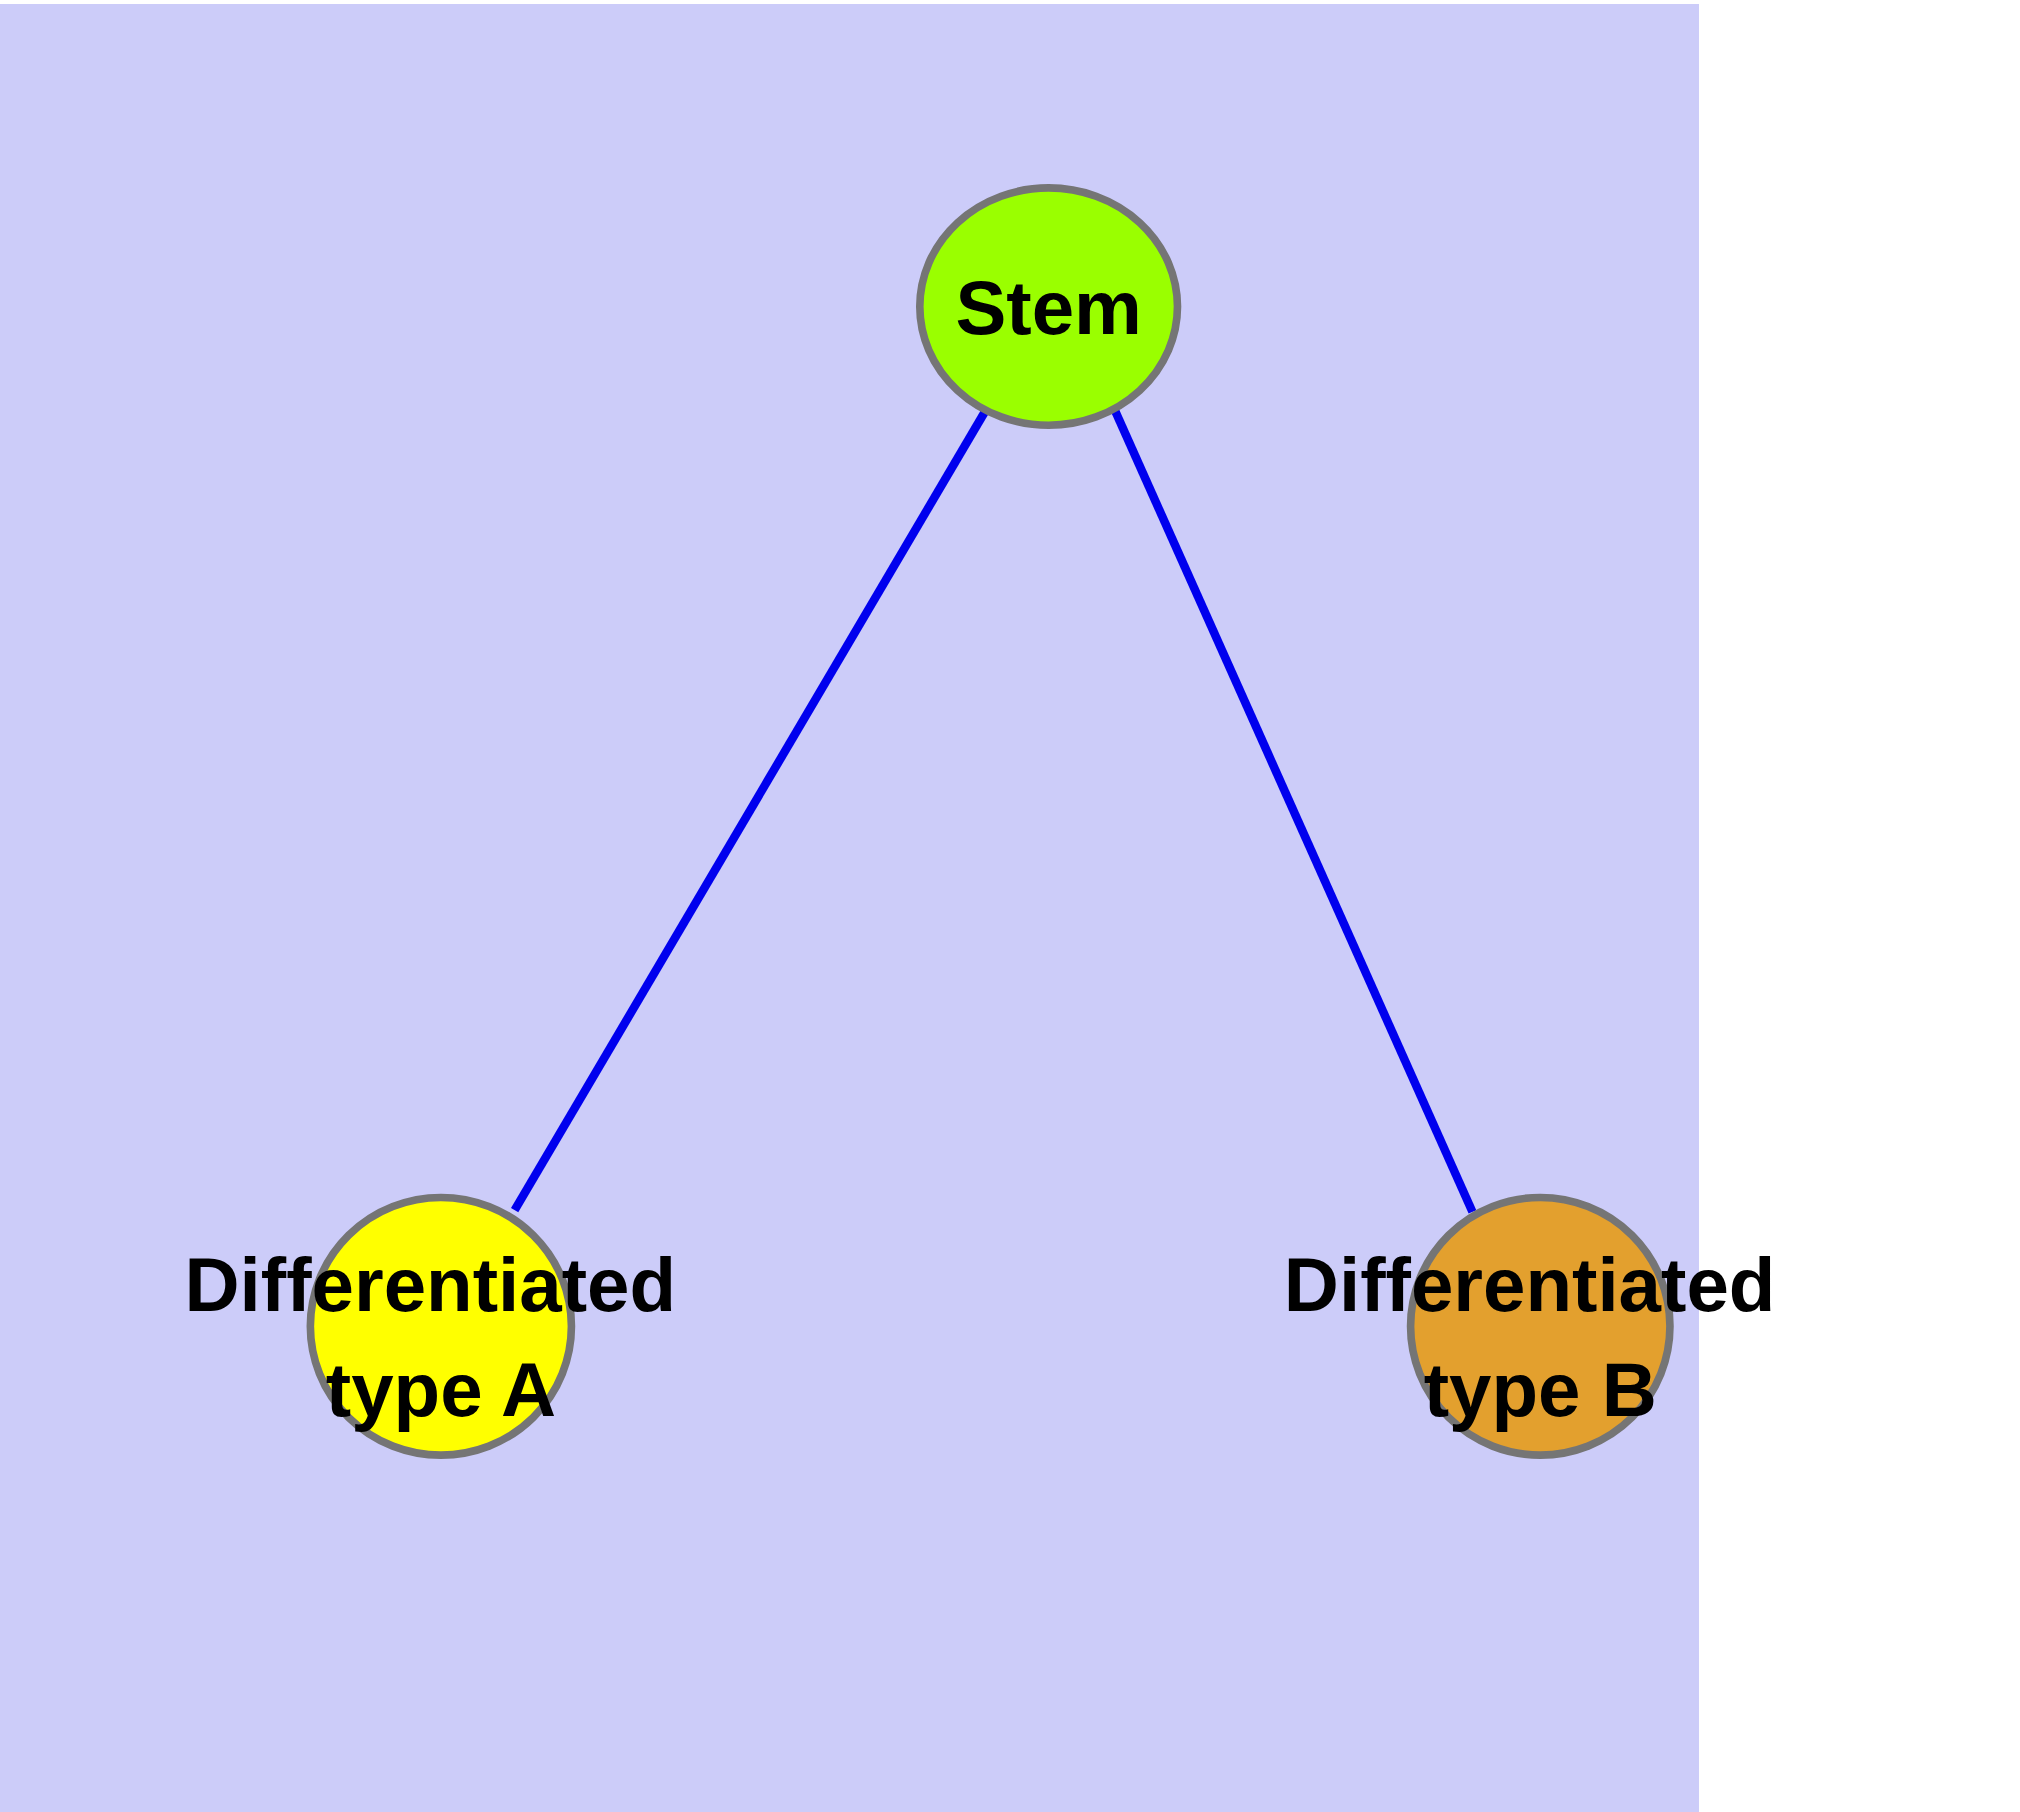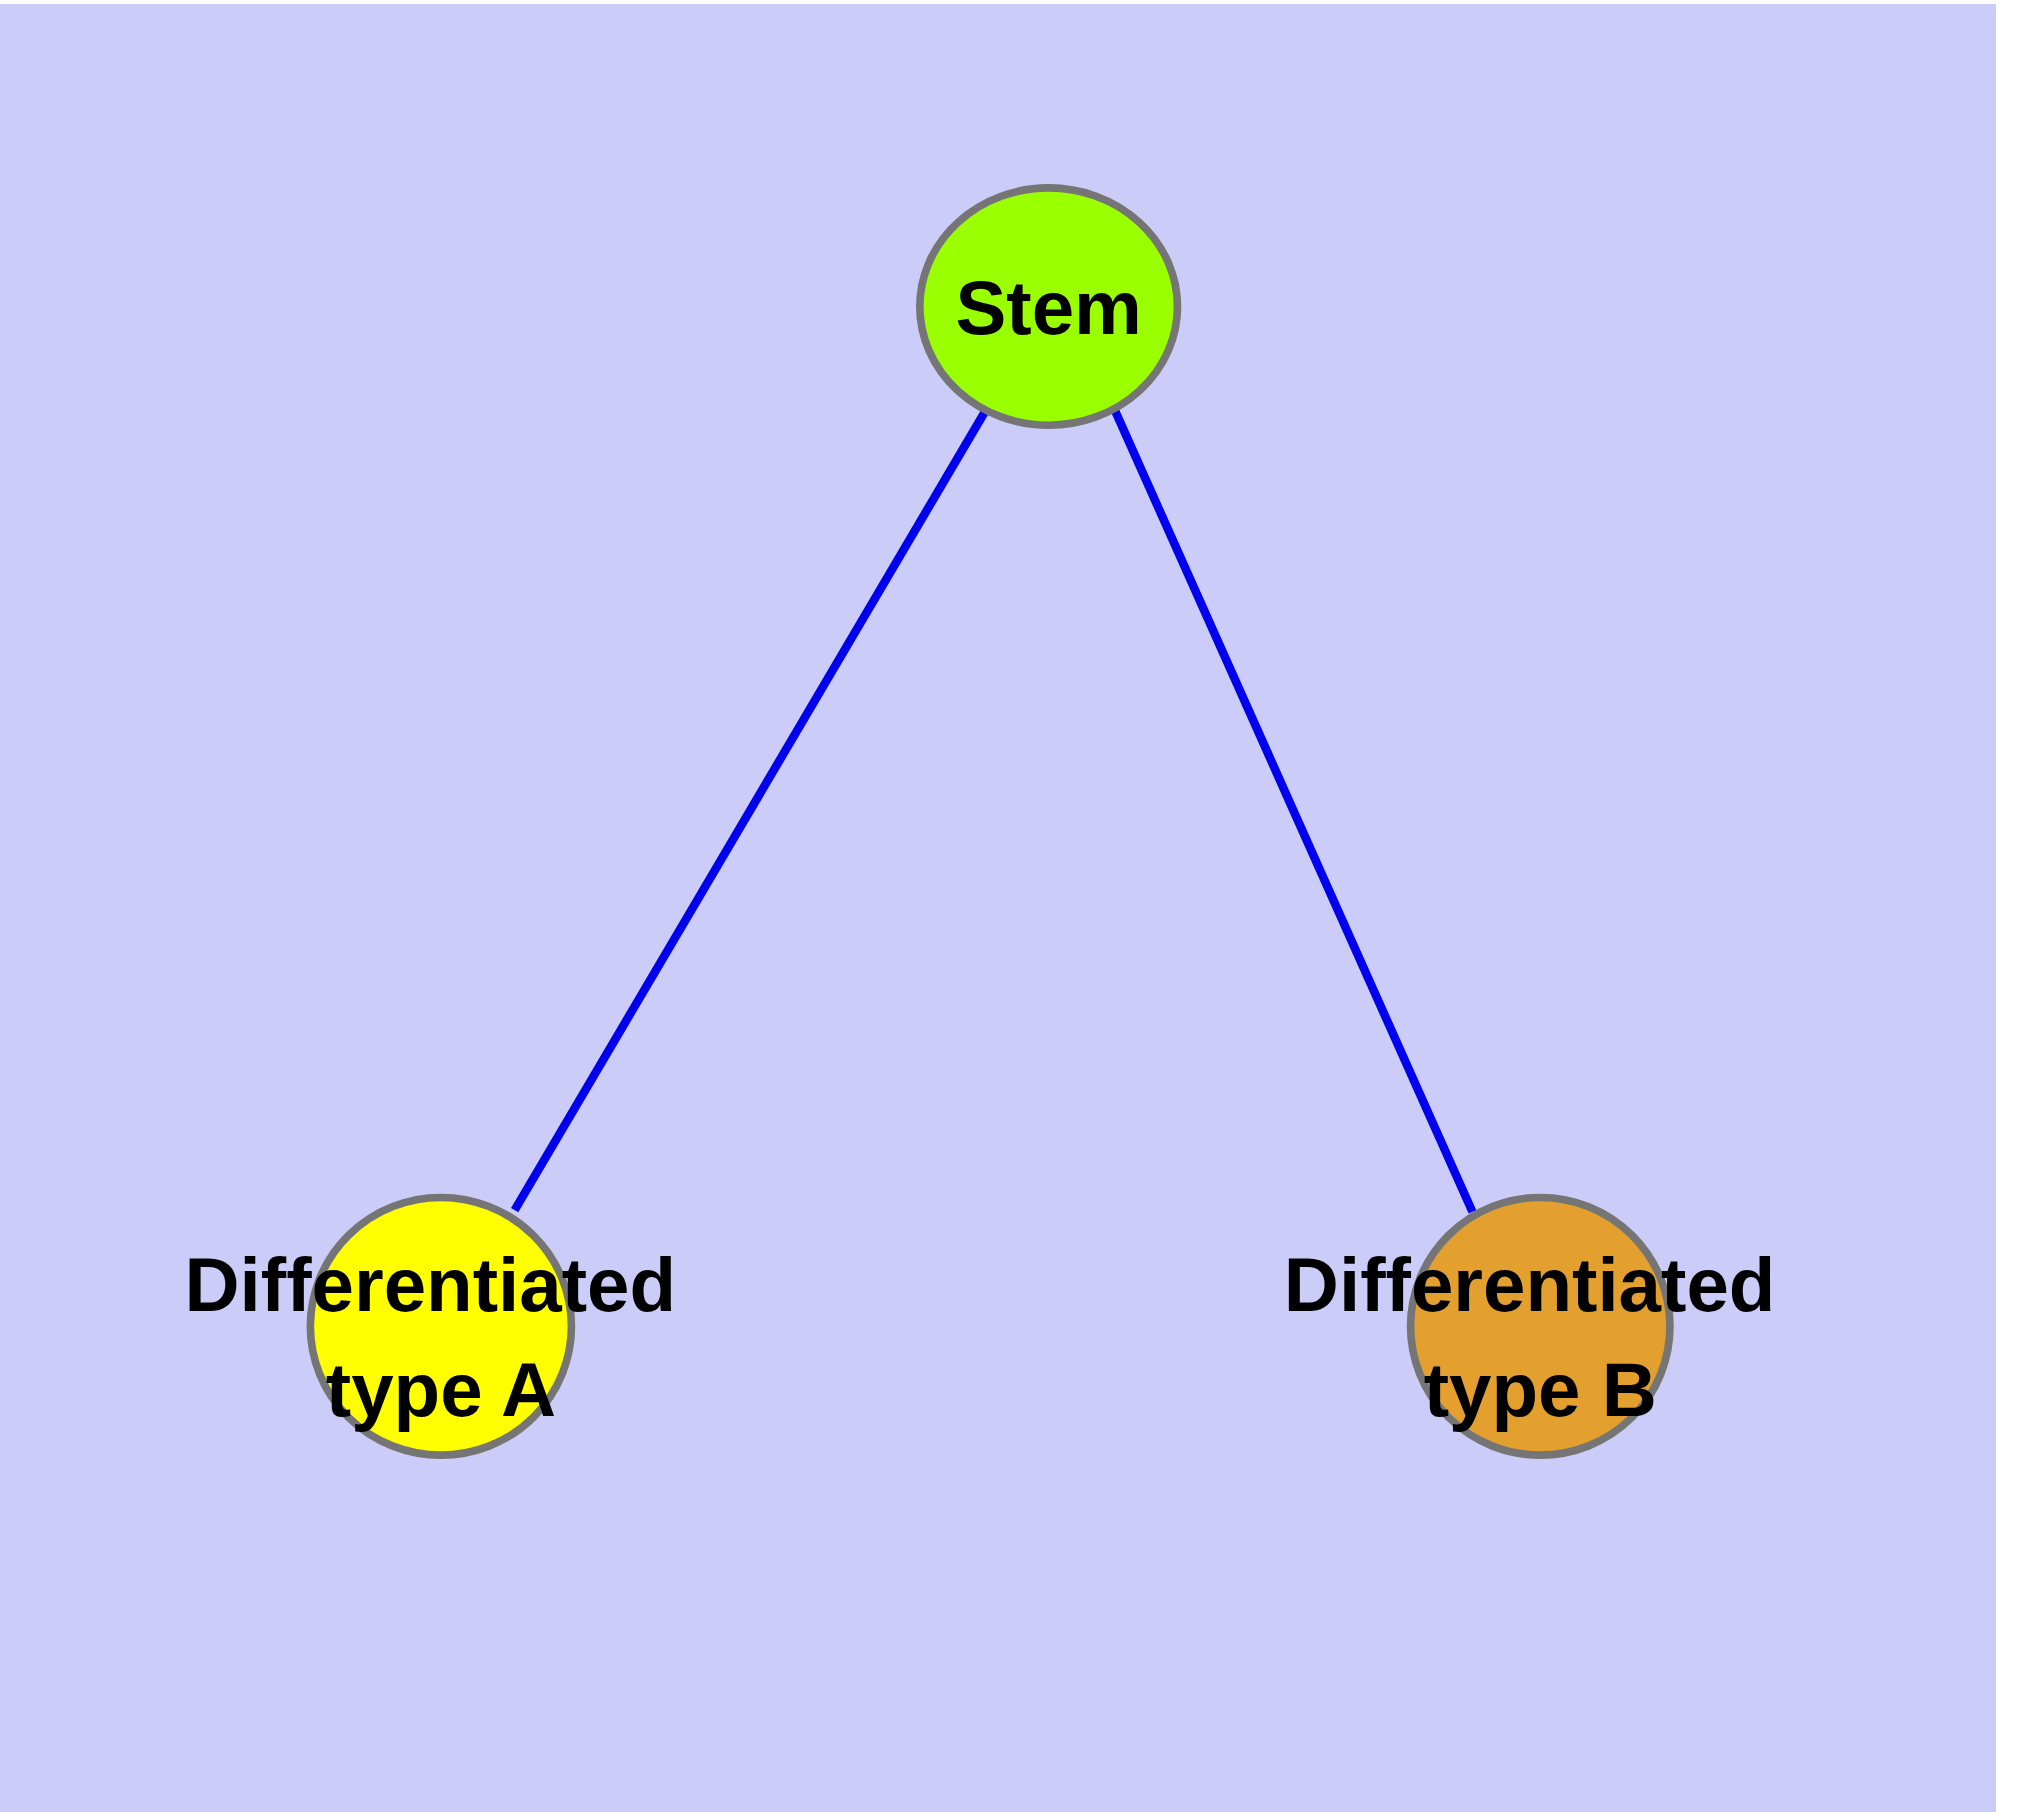--- a/index.html
+++ b/index.html
@@ -12,21 +12,21 @@
     width: 2021px;
     height: 1812px;
     background: #ffffff;
     overflow: hidden;
     font-family: "Liberation Sans", sans-serif;
   }
   #plot-area {
     position: absolute;
     left: 0;
     top: 4.2px;
-    width: 1996px;
+    width: 1699px;
     height: 1808px;
     background: #ccccf9;
   }
   #graph-svg {
     position: absolute;
     left: 0;
     top: 0;
     width: 2021px;
     height: 1808px;
     display: block;

